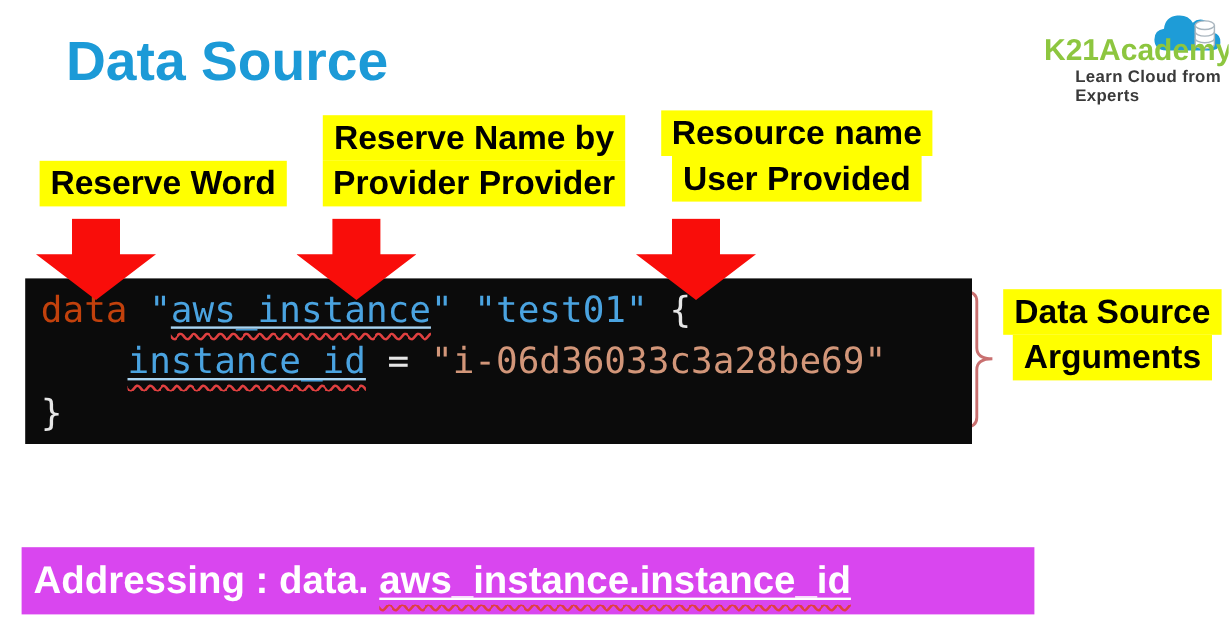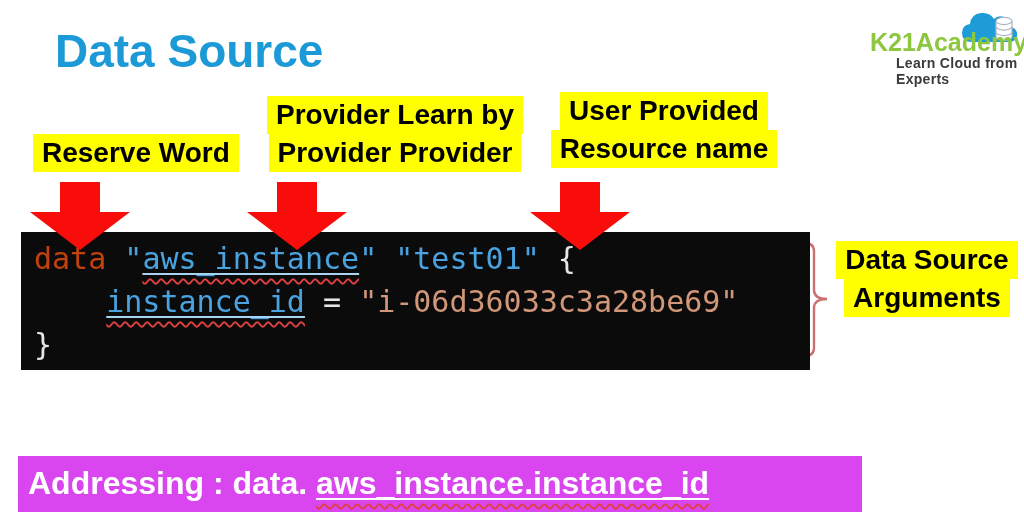--- a/index.html
+++ b/index.html
@@ -100,27 +100,27 @@
     </svg>
     <div class="brand">K21Academy</div>
     <div class="tagline">Learn Cloud from Experts</div>
   </div>
 
   <div class="callout" style="left:33px; top:134px;">
     <span class="hl">Reserve Word</span>
   </div>
 
   <div class="callout" style="left:256px; top:96px; width:278px;">
-    <span class="hl">Provider Learn by</span>
+    <span class="hl">Reserve Name by</span>
     <span class="hl">Provider Provider</span>
   </div>
 
   <div class="callout" style="left:548px; top:92px; width:232px;">
+    <span class="hl">Resource name</span>
     <span class="hl">User Provided</span>
-    <span class="hl">Resource name</span>
   </div>
 
   <div class="block-arrow" style="left:30px;  top:182px;"></div>
   <div class="block-arrow" style="left:247px; top:182px;"></div>
   <div class="block-arrow" style="left:530px; top:182px;"></div>
 
   <div class="code-block"><span><span class="tok-kw">data</span><span class="tok-punct"> </span><span class="tok-name">"</span><span class="tok-name sq-wavy"><span class="sq-solid">aws_instance</span></span><span class="tok-name">"</span><span class="tok-punct"> </span><span class="tok-name">"</span><span class="tok-name">test01</span><span class="tok-name">"</span><span class="tok-punct"> </span><span class="tok-punct">{</span>
 <span><span class="tok-punct">    </span><span class="tok-name sq-wavy"><span class="sq-solid">instance_id</span></span><span class="tok-punct"> = </span><span class="tok-str">"</span><span class="tok-str">i-06d36033c3a28be69</span><span class="tok-str">"</span></span>
 <span><span class="tok-punct">}</span></span></span></div>
 

